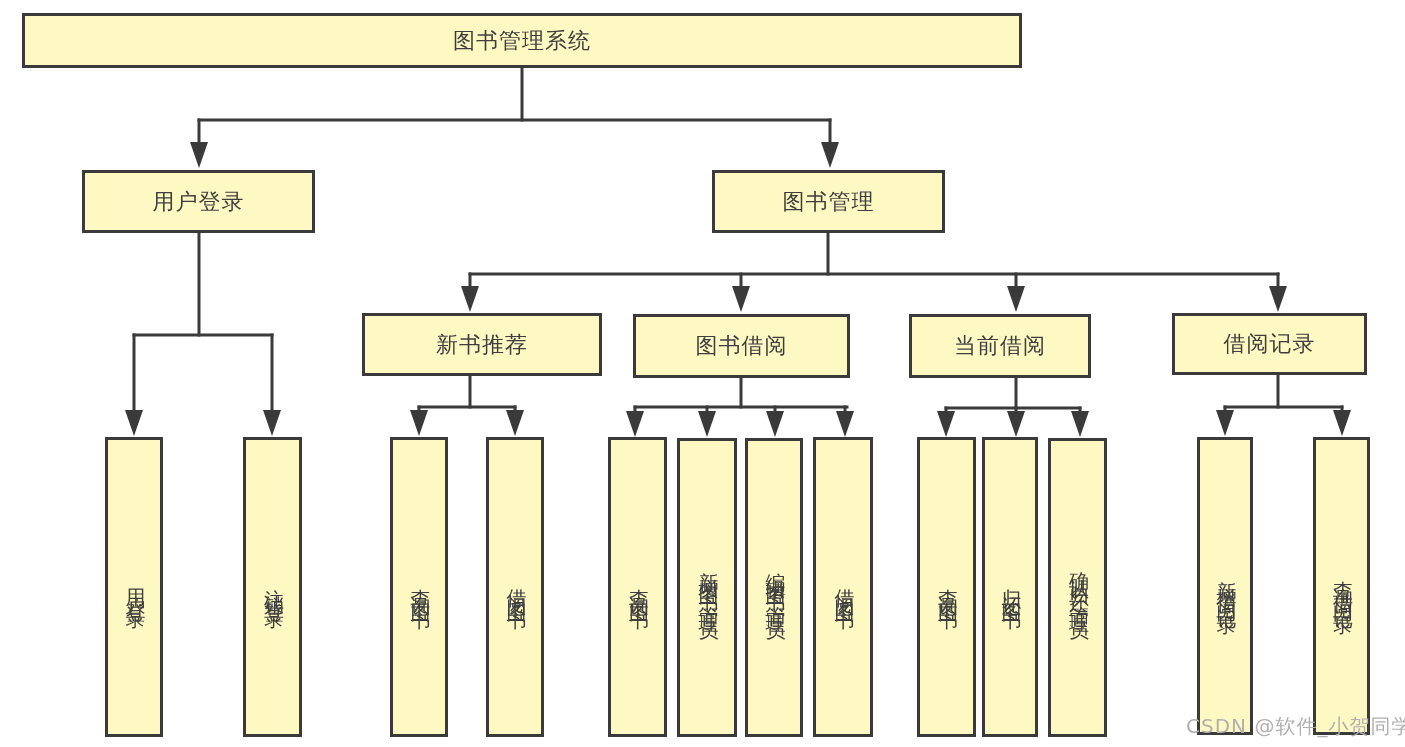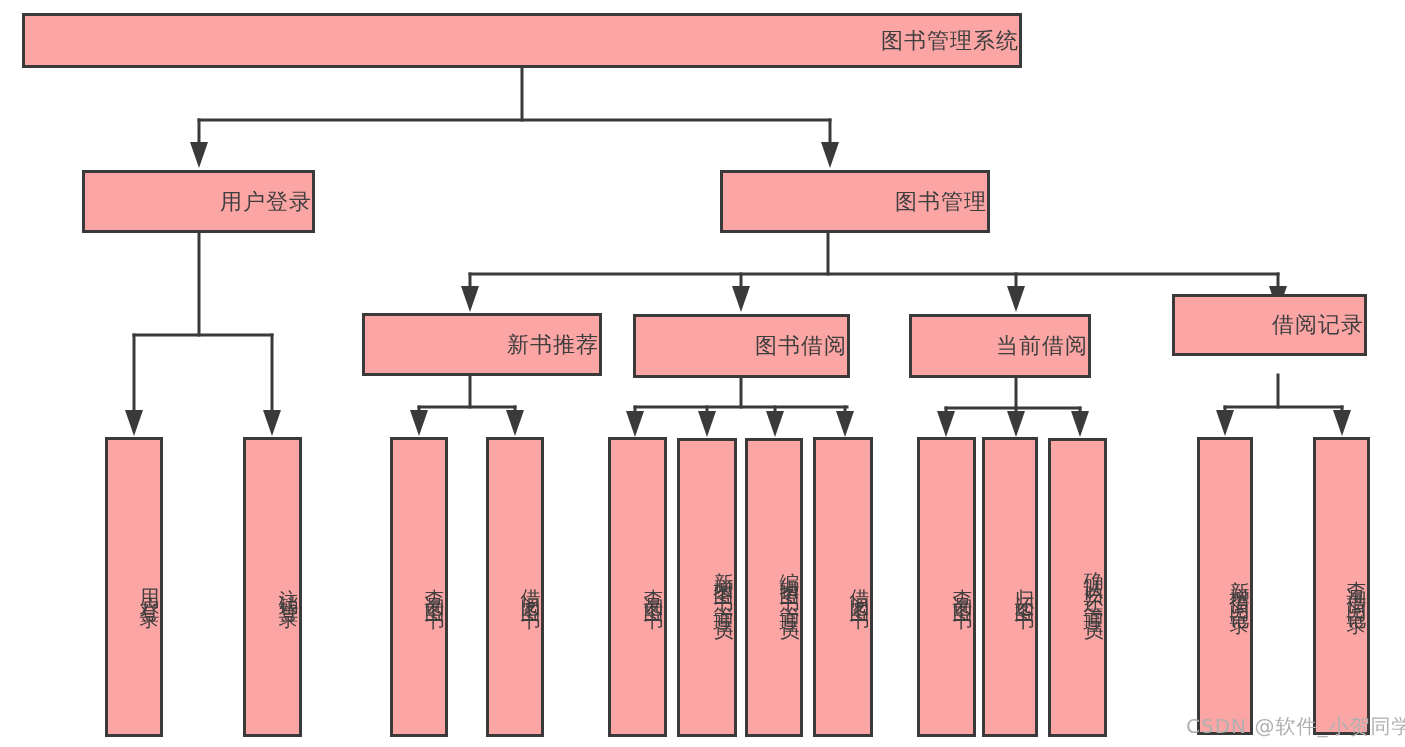--- a/index.html
+++ b/index.html
@@ -7,25 +7,26 @@
     position:relative;
     width:1405px;height:747px;
     background:var(--bg,#ffffff);
     overflow:hidden;
     font-family:"DejaVu Sans","Liberation Sans",sans-serif;
   }
   #connectors{position:absolute;left:0;top:0;z-index:1;}
   .node{
     position:absolute;
     box-sizing:border-box;
-    background:#fca5a5;
+    background:#fef9c3;
     border:3px solid var(--border,#3a3a3a);
-    display:flex;align-items:center;justify-content:flex-end;
+    display:flex;align-items:center;justify-content:center;
     color:var(--text,#3e3e3e);
     z-index:2;
+    font-family:Liberation Mono, monospace;
   }
   .node.h .lbl{
     font-size:22px;
     letter-spacing:1px;
     white-space:nowrap;
   }
   .node.v .lbl{
     writing-mode:vertical-rl;
     text-orientation:mixed;
     font-size:20px;
@@ -102,33 +103,33 @@
         <polygon points="1333,410 1351,410 1342,436" fill="#3a3a3a"></polygon>
       </svg>
     </div>
   <div id="nodes-holder">
       <div class="node h" style="left: 22px; top: 13px; width: 1000px; height: 55px;">
         <span class="lbl">图书管理系统</span>
       </div>
       <div class="node h" style="left: 82px; top: 170px; width: 233px; height: 63px;">
         <span class="lbl">用户登录</span>
       </div>
-      <div class="node h" style="left: 712px; top: 170px; width: 270px; height: 63px; margin-left: 8px;">
+      <div class="node h" style="left: 712px; top: 170px; width: 233px; height: 63px;">
         <span class="lbl">图书管理</span>
       </div>
       <div class="node h" style="left: 362px; top: 313px; width: 240px; height: 63px;">
         <span class="lbl">新书推荐</span>
       </div>
       <div class="node h" style="left: 633px; top: 314px; width: 217px; height: 64px;">
         <span class="lbl">图书借阅</span>
       </div>
       <div class="node h" style="left: 909px; top: 314px; width: 182px; height: 64px;">
         <span class="lbl">当前借阅</span>
       </div>
-      <div class="node h" style="left: 1172px; top: 294px; width: 195px; height: 62px;">
+      <div class="node h" style="left: 1172px; top: 313px; width: 195px; height: 62px;">
         <span class="lbl">借阅记录</span>
       </div>
       <div class="node v" style="left: 105px; top: 437px; width: 58px; height: 300px;">
         <span class="lbl">用户登录</span>
       </div>
       <div class="node v" style="left: 243px; top: 437px; width: 59px; height: 300px;">
         <span class="lbl">注销登录</span>
       </div>
       <div class="node v" style="left: 390px; top: 437px; width: 58px; height: 300px;">
         <span class="lbl">查询图书</span>

